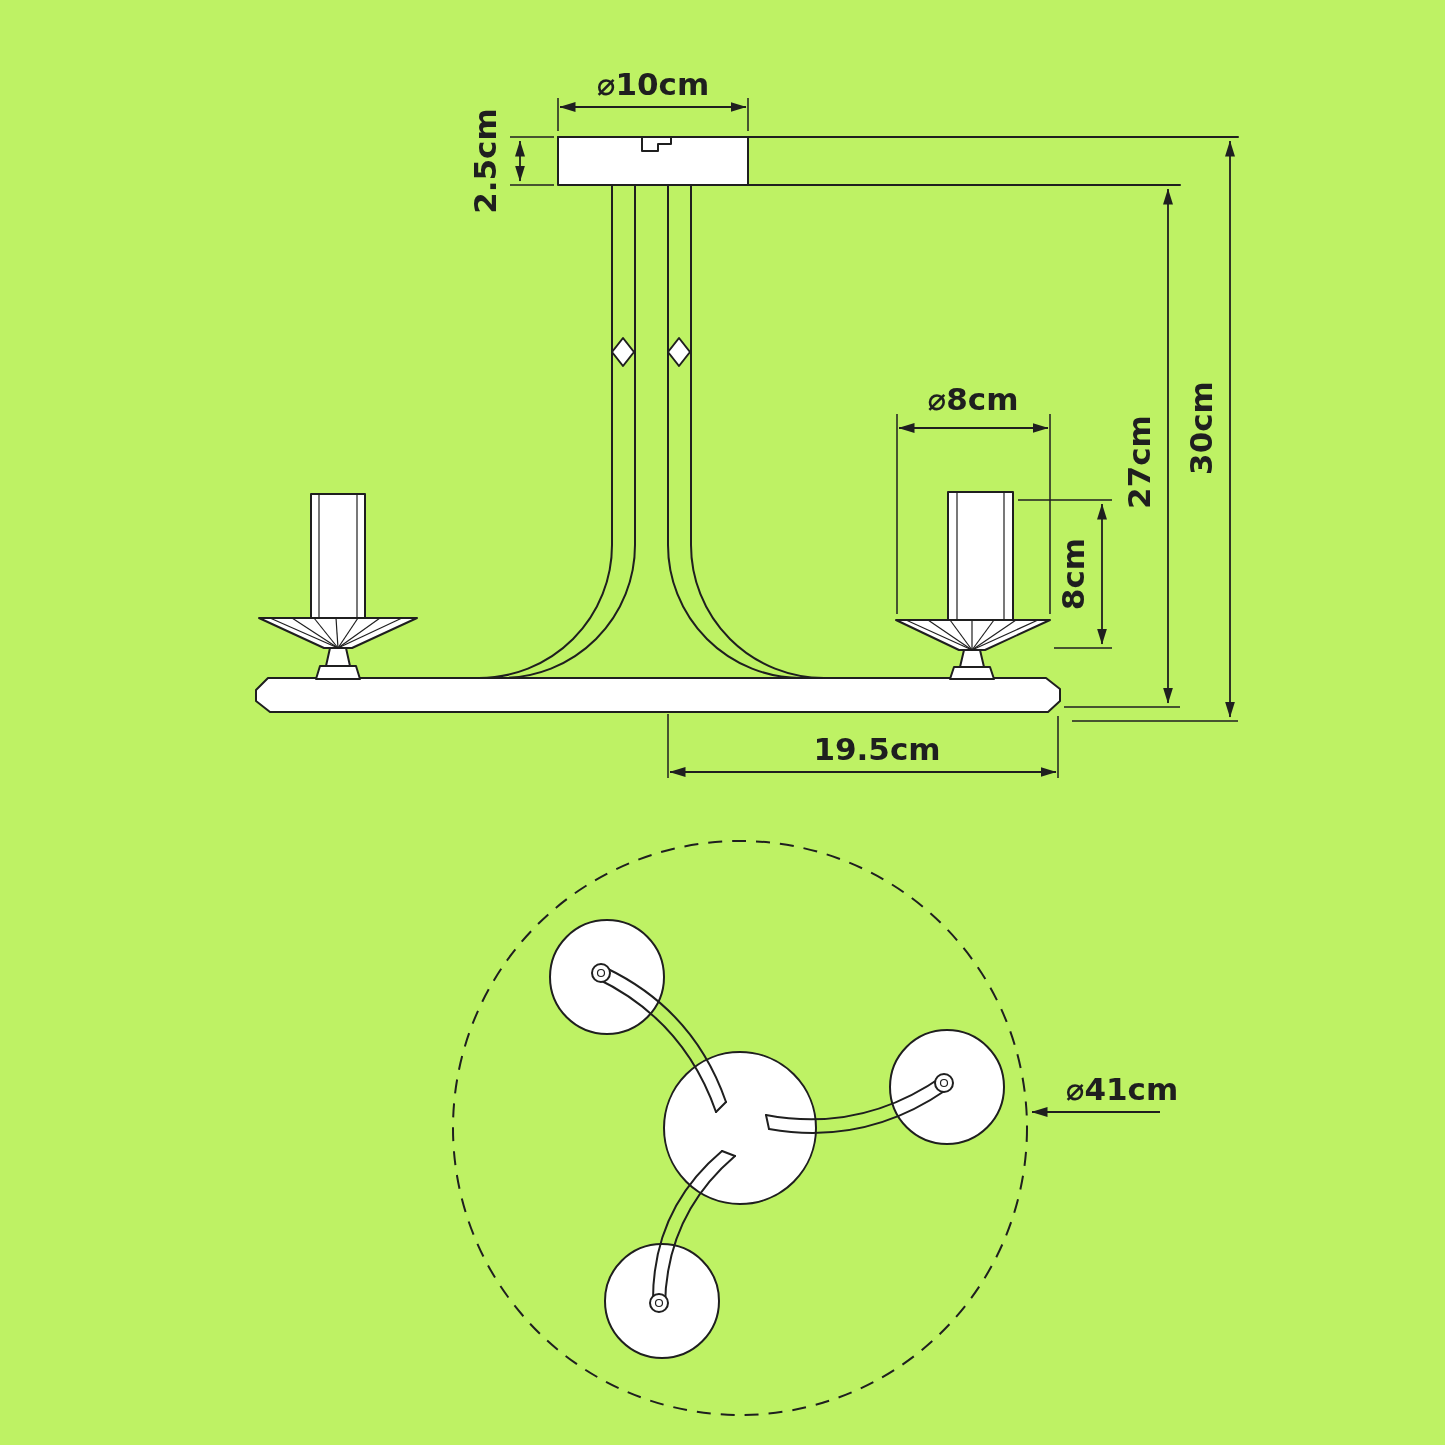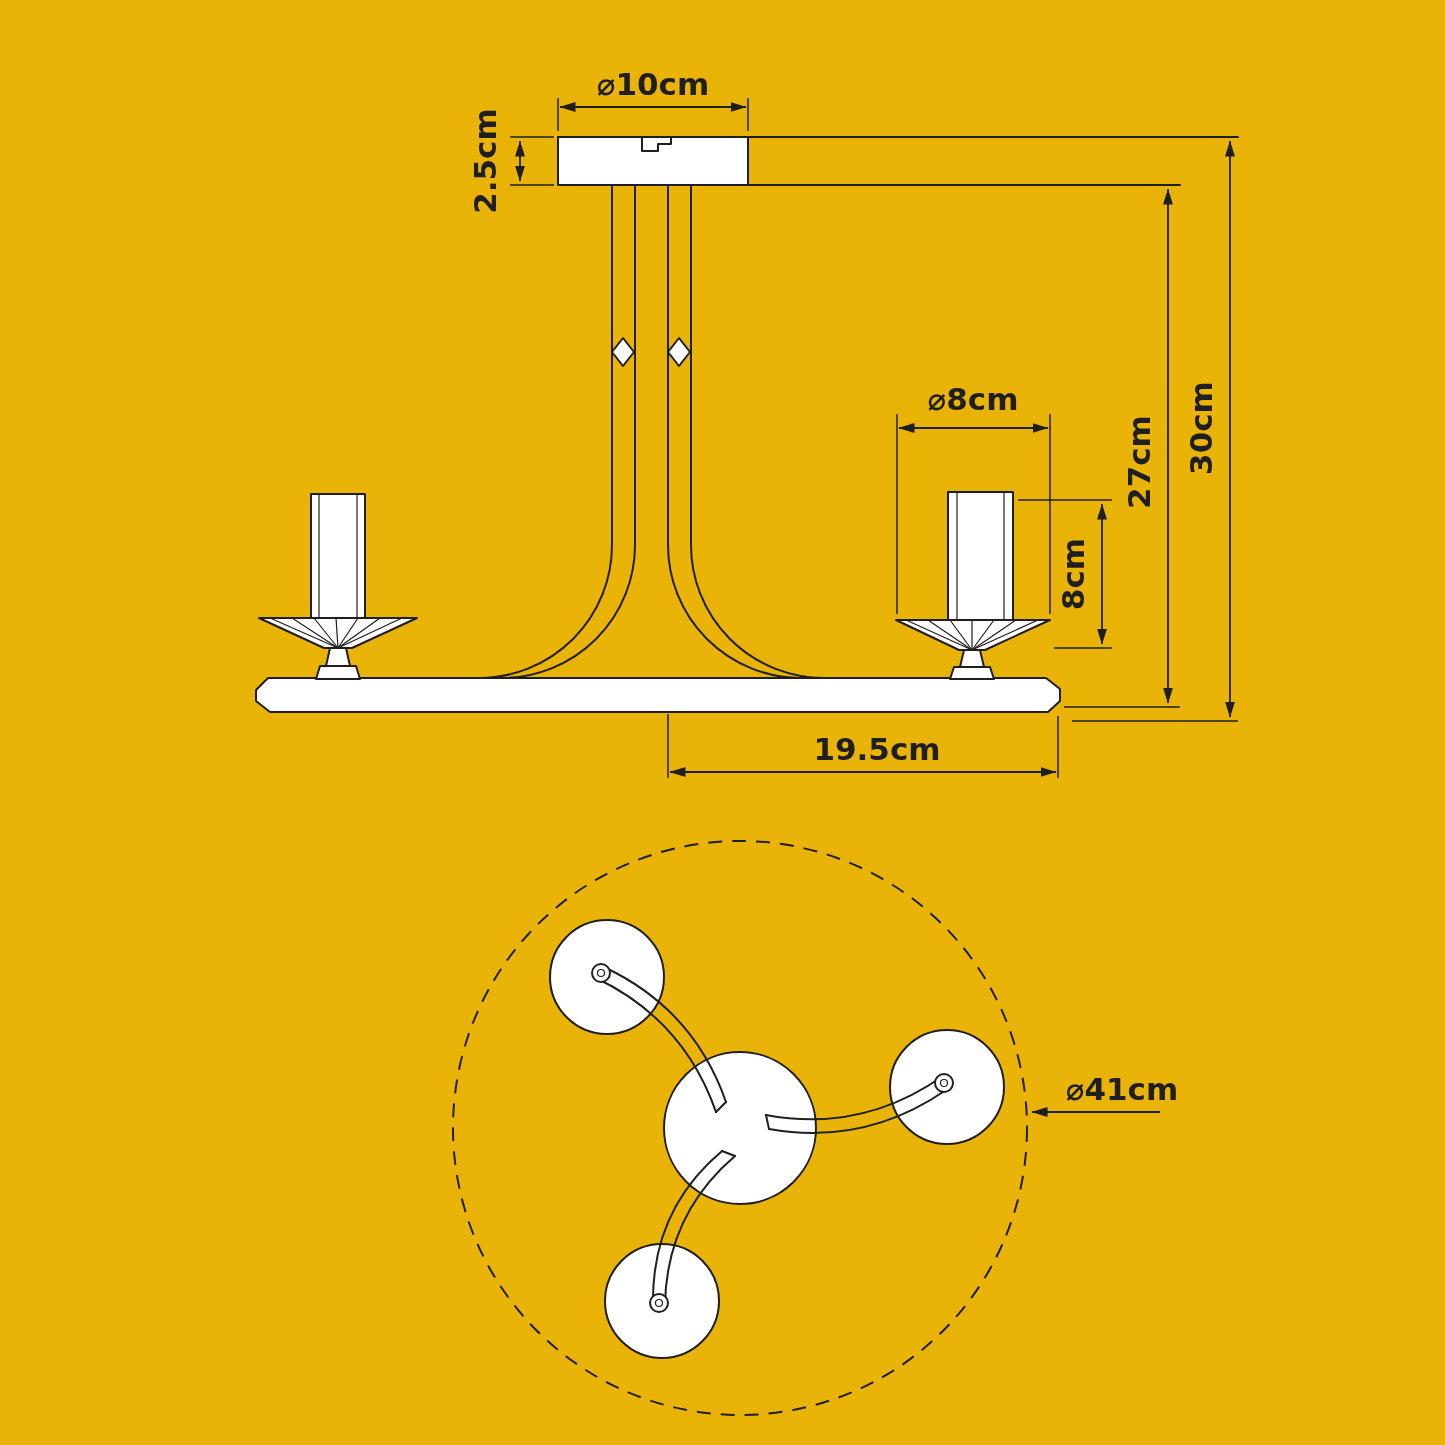--- a/index.html
+++ b/index.html
@@ -1,16 +1,16 @@
 <!DOCTYPE html>
 <html><head>
 <meta charset="utf-8">
 <style>
   html,body{margin:0;padding:0;background:#ffffff;}
-  .page{width:1445px;height:1445px;background:#eab308;position:relative;overflow:hidden;}
+  .page{width:1445px;height:1445px;background:#bef264;position:relative;overflow:hidden;}
   svg{display:block;}
   .ln{fill:none;stroke:#1f1f1f;stroke-width:2;stroke-linecap:round;stroke-linejoin:round;}
   .lnf{fill:#ffffff;stroke:#1f1f1f;stroke-width:2;stroke-linejoin:round;}
   .thin{fill:none;stroke:#1f1f1f;stroke-width:1.2;}
   .ext{fill:none;stroke:#1f1f1f;stroke-width:1.5;}
   .dim{fill:none;stroke:#1f1f1f;stroke-width:1.8;}
   .dash{fill:none;stroke:#1f1f1f;stroke-width:2;stroke-dasharray:14 10;}
   .lbl{font-family:"DejaVu Sans","Liberation Sans",sans-serif;font-size:31px;font-weight:600;fill:#1f1f1f;}
 </style>
 </head>

